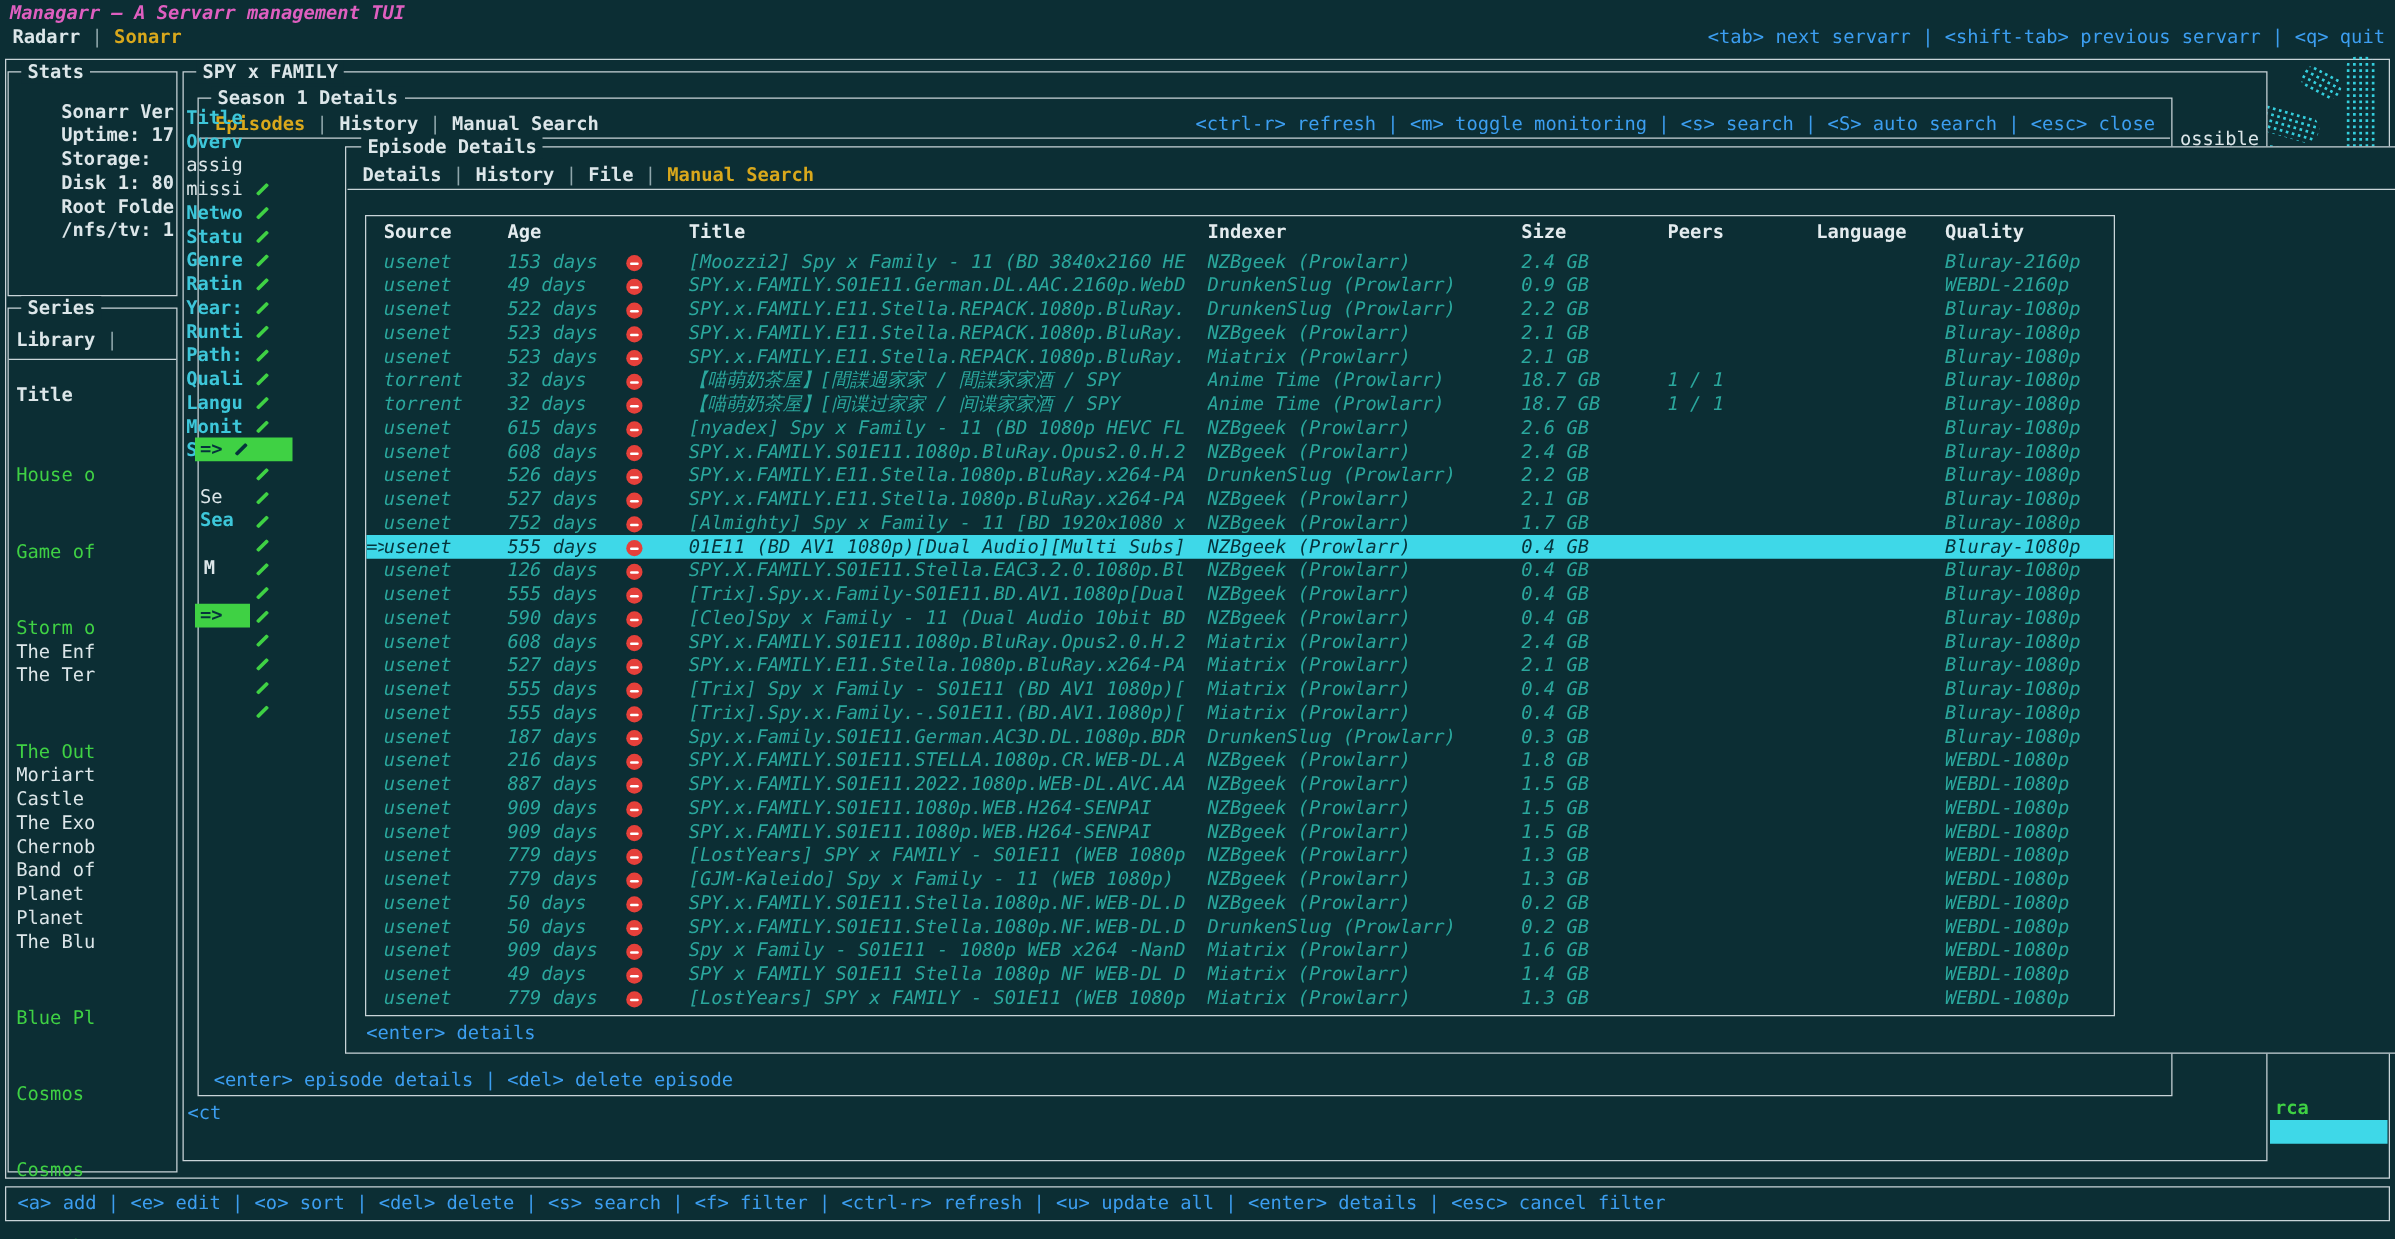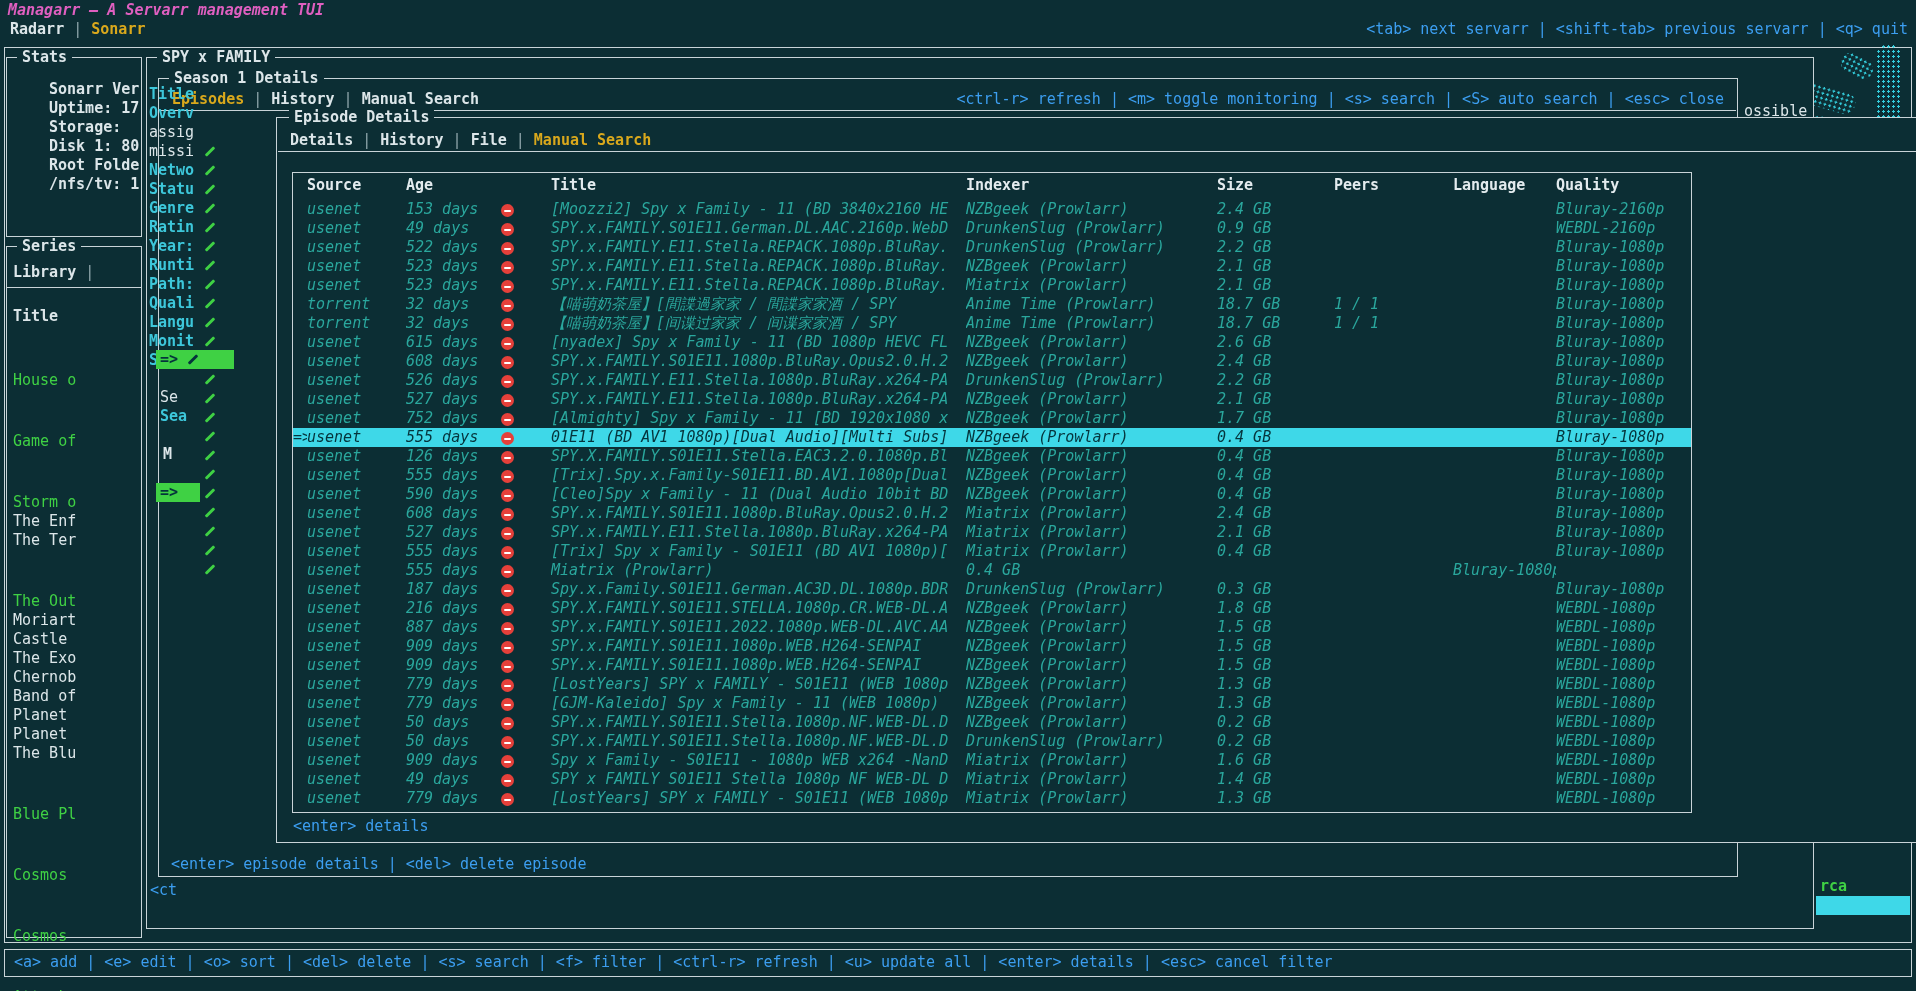--- a/index.html
+++ b/index.html
@@ -458,20 +458,21 @@
             <span class="tc">0.4 GB</span>
             <span class="tc"></span>
             <span class="tc"></span>
             <span class="tc">Bluray-1080p</span>
           </div>
           <div class="trow">
             <span class="tc"></span>
             <span class="tc">usenet</span>
             <span class="tc">555 days</span>
             <span class="tc iconcell"><span class="reject"></span></span>
+            <span class="tc">[Trix].Spy.x.Family.-.S01E11.(BD.AV1.1080p)[</span>
             <span class="tc">Miatrix (Prowlarr)</span>
             <span class="tc">0.4 GB</span>
             <span class="tc"></span>
             <span class="tc"></span>
             <span class="tc">Bluray-1080p</span>
           </div>
           <div class="trow">
             <span class="tc"></span>
             <span class="tc">usenet</span>
             <span class="tc">187 days</span>

